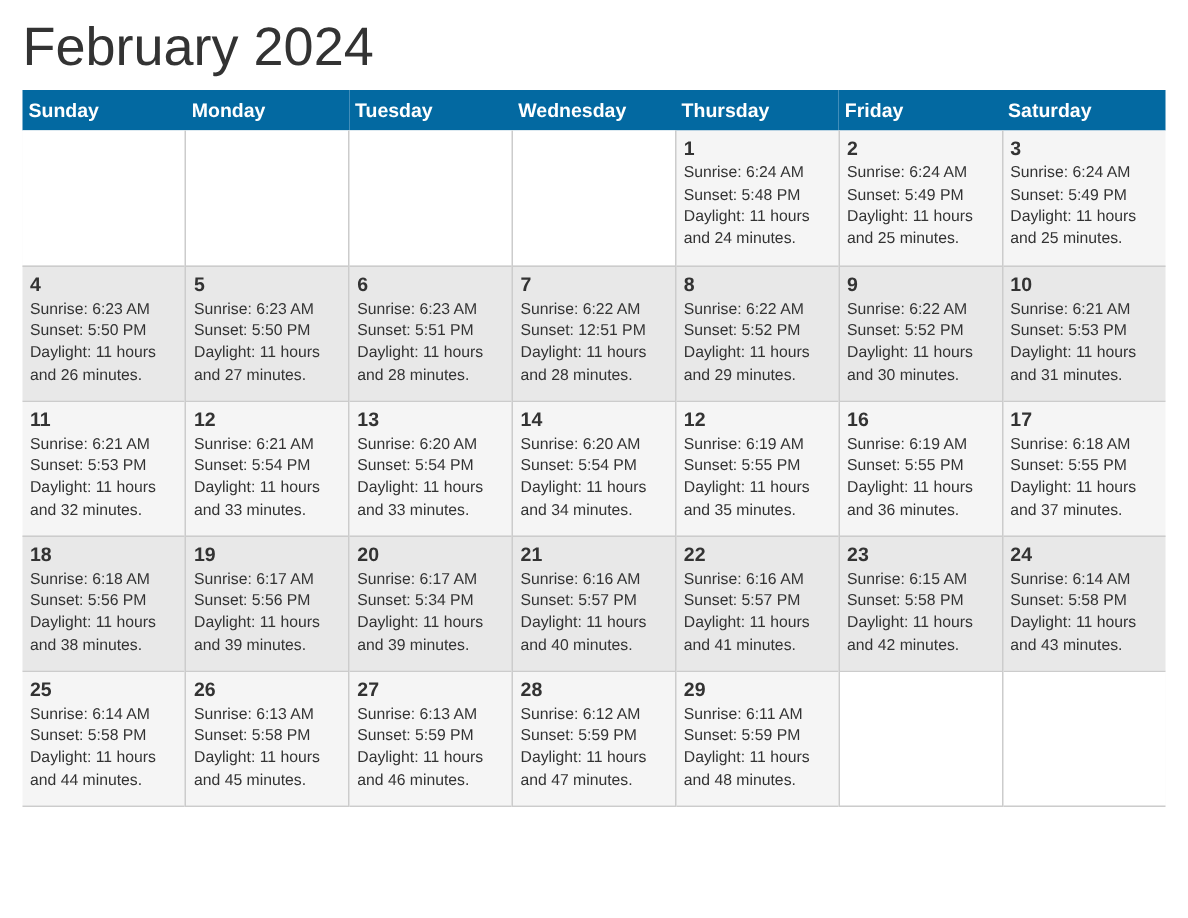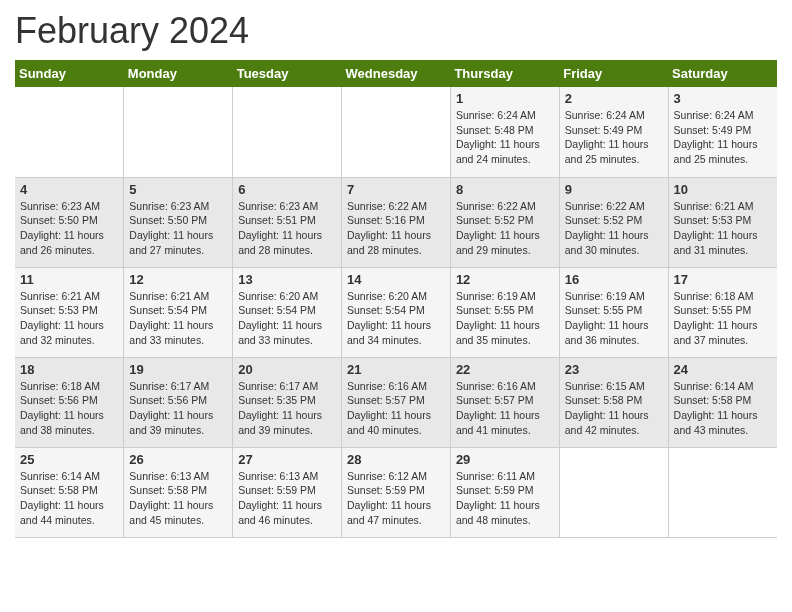--- a/index.html
+++ b/index.html
@@ -33,21 +33,21 @@
       font-size: 16px;
       color: #333;
       font-weight: bold;
     }
     table {
       width: 100%;
       border-collapse: collapse;
       font-size: 11px;
     }
     thead tr th {
-      background-color: #4d7c0f;
+      background-color: #0369a1;
       color: #fff;
       padding: 6px 4px;
       text-align: left;
       font-size: 13px;
       font-weight: bold;
     }
     tbody tr {
       border-bottom: 1px solid #ccc;
     }
     tbody tr:nth-child(odd) {
@@ -144,21 +144,21 @@
         </td>
         <td>
           <span class="day-num">6</span>
           <div class="cell-text">Sunrise: 6:23 AM
 Sunset: 5:51 PM
 Daylight: 11 hours and 28 minutes.</div>
         </td>
         <td>
           <span class="day-num">7</span>
           <div class="cell-text">Sunrise: 6:22 AM
-Sunset: 5:16 PM
+Sunset: 12:51 PM
 Daylight: 11 hours and 28 minutes.</div>
         </td>
         <td>
           <span class="day-num">8</span>
           <div class="cell-text">Sunrise: 6:22 AM
 Sunset: 5:52 PM
 Daylight: 11 hours and 29 minutes.</div>
         </td>
         <td>
           <span class="day-num">9</span>
@@ -226,21 +226,21 @@
         </td>
         <td>
           <span class="day-num">19</span>
           <div class="cell-text">Sunrise: 6:17 AM
 Sunset: 5:56 PM
 Daylight: 11 hours and 39 minutes.</div>
         </td>
         <td>
           <span class="day-num">20</span>
           <div class="cell-text">Sunrise: 6:17 AM
-Sunset: 5:35 PM
+Sunset: 5:34 PM
 Daylight: 11 hours and 39 minutes.</div>
         </td>
         <td>
           <span class="day-num">21</span>
           <div class="cell-text">Sunrise: 6:16 AM
 Sunset: 5:57 PM
 Daylight: 11 hours and 40 minutes.</div>
         </td>
         <td>
           <span class="day-num">22</span>

